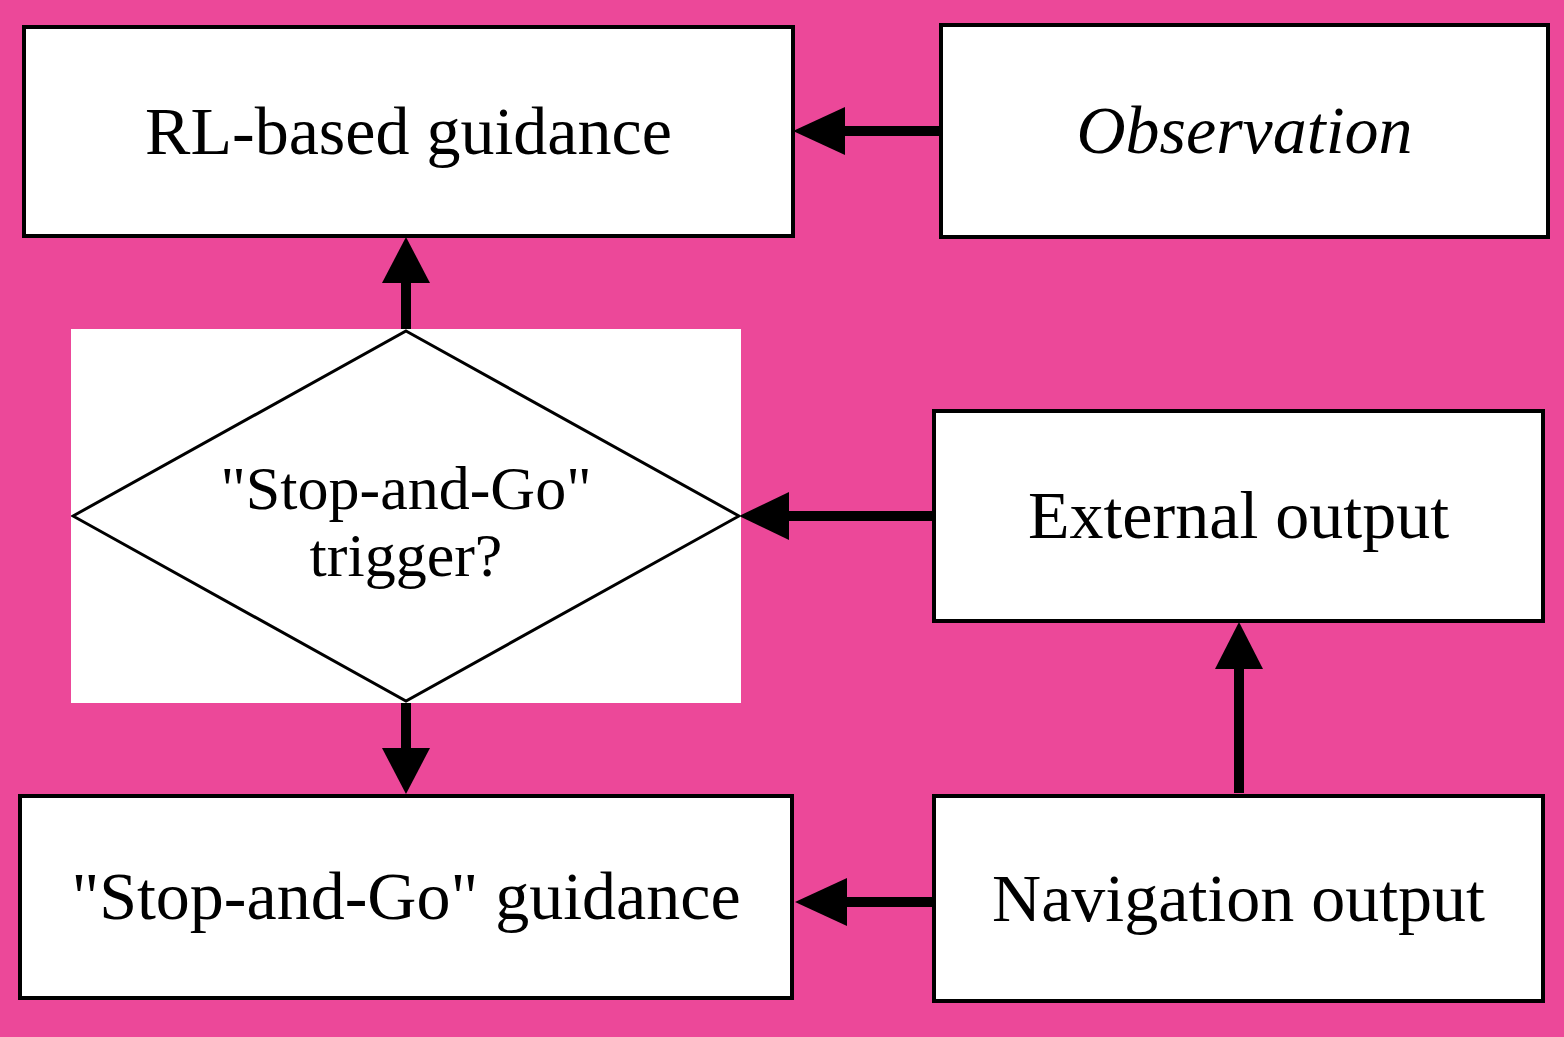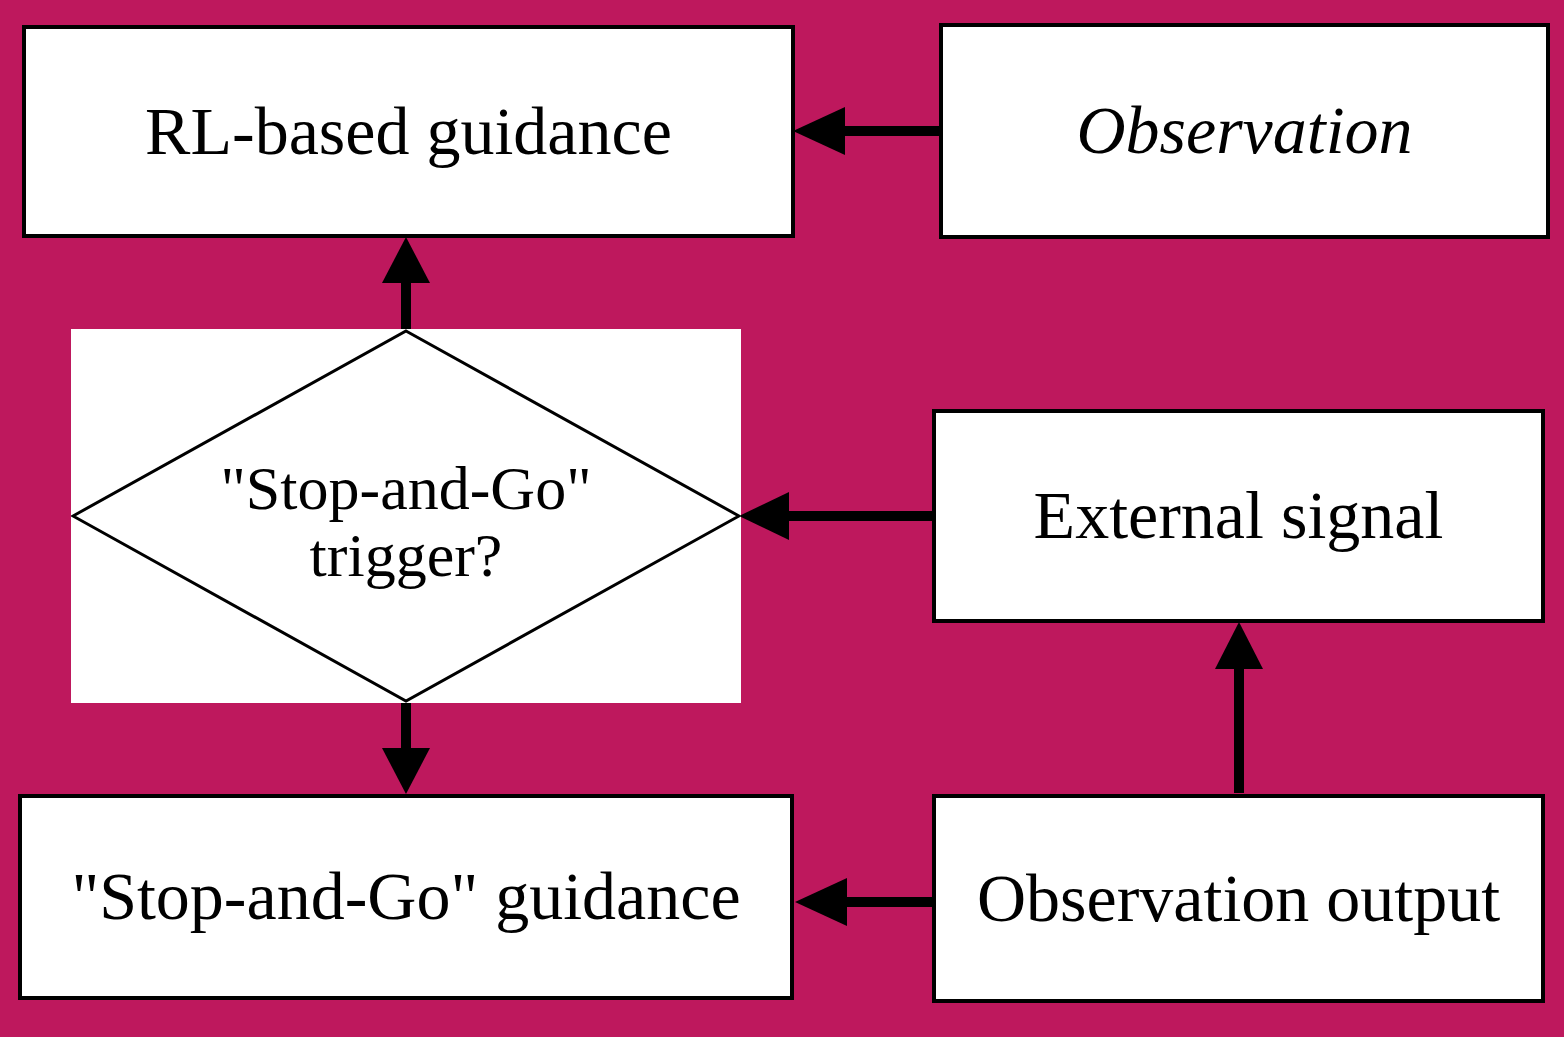--- a/index.html
+++ b/index.html
@@ -5,21 +5,21 @@
 <style>
   html, body {
     margin: 0;
     padding: 0;
     background: #ffffff;
   }
   #canvas {
     position: relative;
     width: 1564px;
     height: 1037px;
-    background: #be185d;
+    background: #ec4899;
     overflow: hidden;
     font-family: "Liberation Serif", "DejaVu Serif", serif;
   }
   .node {
     position: absolute;
     box-sizing: border-box;
     background: #ffffff;
     display: flex;
     align-items: center;
     justify-content: center;
@@ -129,24 +129,24 @@
 
   <div class="node" id="node-stop-and-go-trigger">
     <svg class="diamond-svg" viewBox="0 0 670 374" preserveAspectRatio="none" xmlns="http://www.w3.org/2000/svg">
       <polygon points="335,2 668,187 335,372 2,187" fill="#ffffff" stroke="#000000" stroke-width="3"></polygon>
     </svg>
     <span class="diamond-label">"Stop-and-Go"
 trigger?</span>
   </div>
 
   <div class="node rect" id="node-external-signal">
-    <span>External signal</span>
+    <span>External output</span>
   </div>
 
   <div class="node rect" id="node-stop-and-go-guidance">
     <span>"Stop-and-Go" guidance</span>
   </div>
 
   <div class="node rect" id="node-navigation-output">
-    <span>Observation output</span>
+    <span>Navigation output</span>
   </div>
 
 </div>
 
 </body></html>

